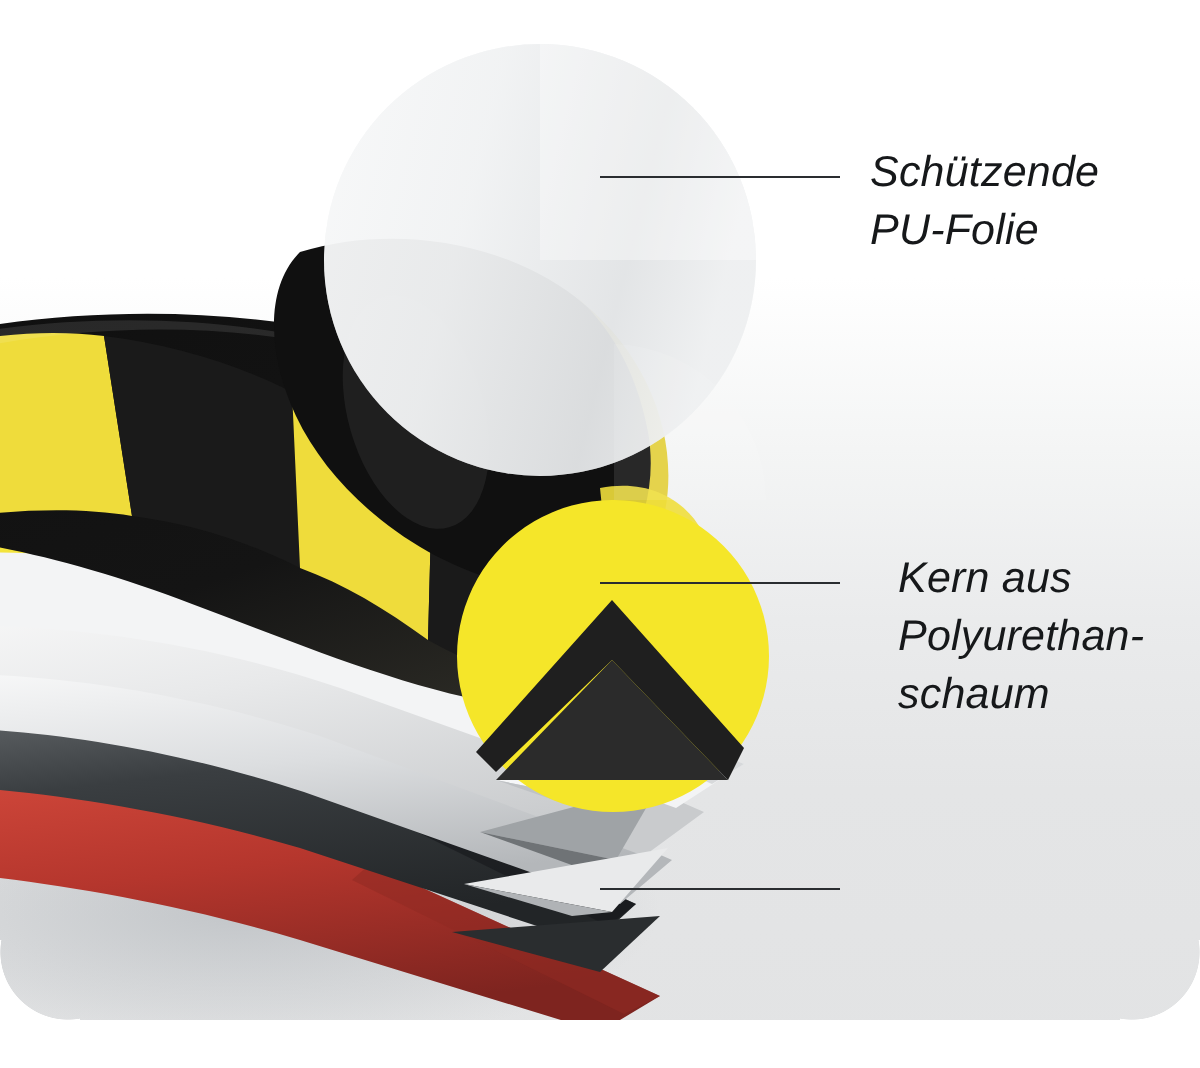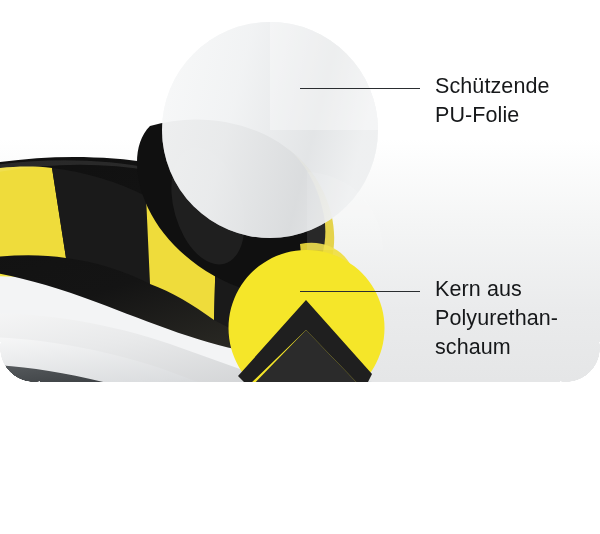--- a/index.html
+++ b/index.html
@@ -3,24 +3,25 @@
 <meta charset="utf-8">
 <style>
   html, body {
     margin: 0;
     padding: 0;
     background: #ffffff;
   }
   #page {
     position: relative;
     width: 600px;
-    height: 382px;
+    height: 510px;
     overflow: hidden;
     font-family: "Liberation Sans", sans-serif;
     background: #15803d;
+    font-style: italic;
   }
 
   
   .bg-plate {
     position: absolute;
     left: 0; top: 0;
     width: 600px; height: 534px;
     background: linear-gradient(to bottom,
         #ffffff 0%,
         #ffffff 26%,
@@ -67,21 +68,21 @@
   .callout-text {
     font-size: 21.5px;
     line-height: 29px;
     color: #16181a;
     letter-spacing: 0.1px;
     white-space: pre-line;
     font-weight: 400;
   }
 
   .c1 { left: 435px; top: 72px; }
-  .c2 { left: 435px; top: 275px; }
+  .c2 { left: 449px; top: 275px; }
   .c3 { left: 435px; top: 428px; }
 
   .l1 { left: 300px; top: 88px;  width: 120px; }
   .l2 { left: 300px; top: 291px; width: 120px; }
   .l3 { left: 300px; top: 444px; width: 120px; }
 </style>
 </head>
 <body>
 
 <div id="page">

